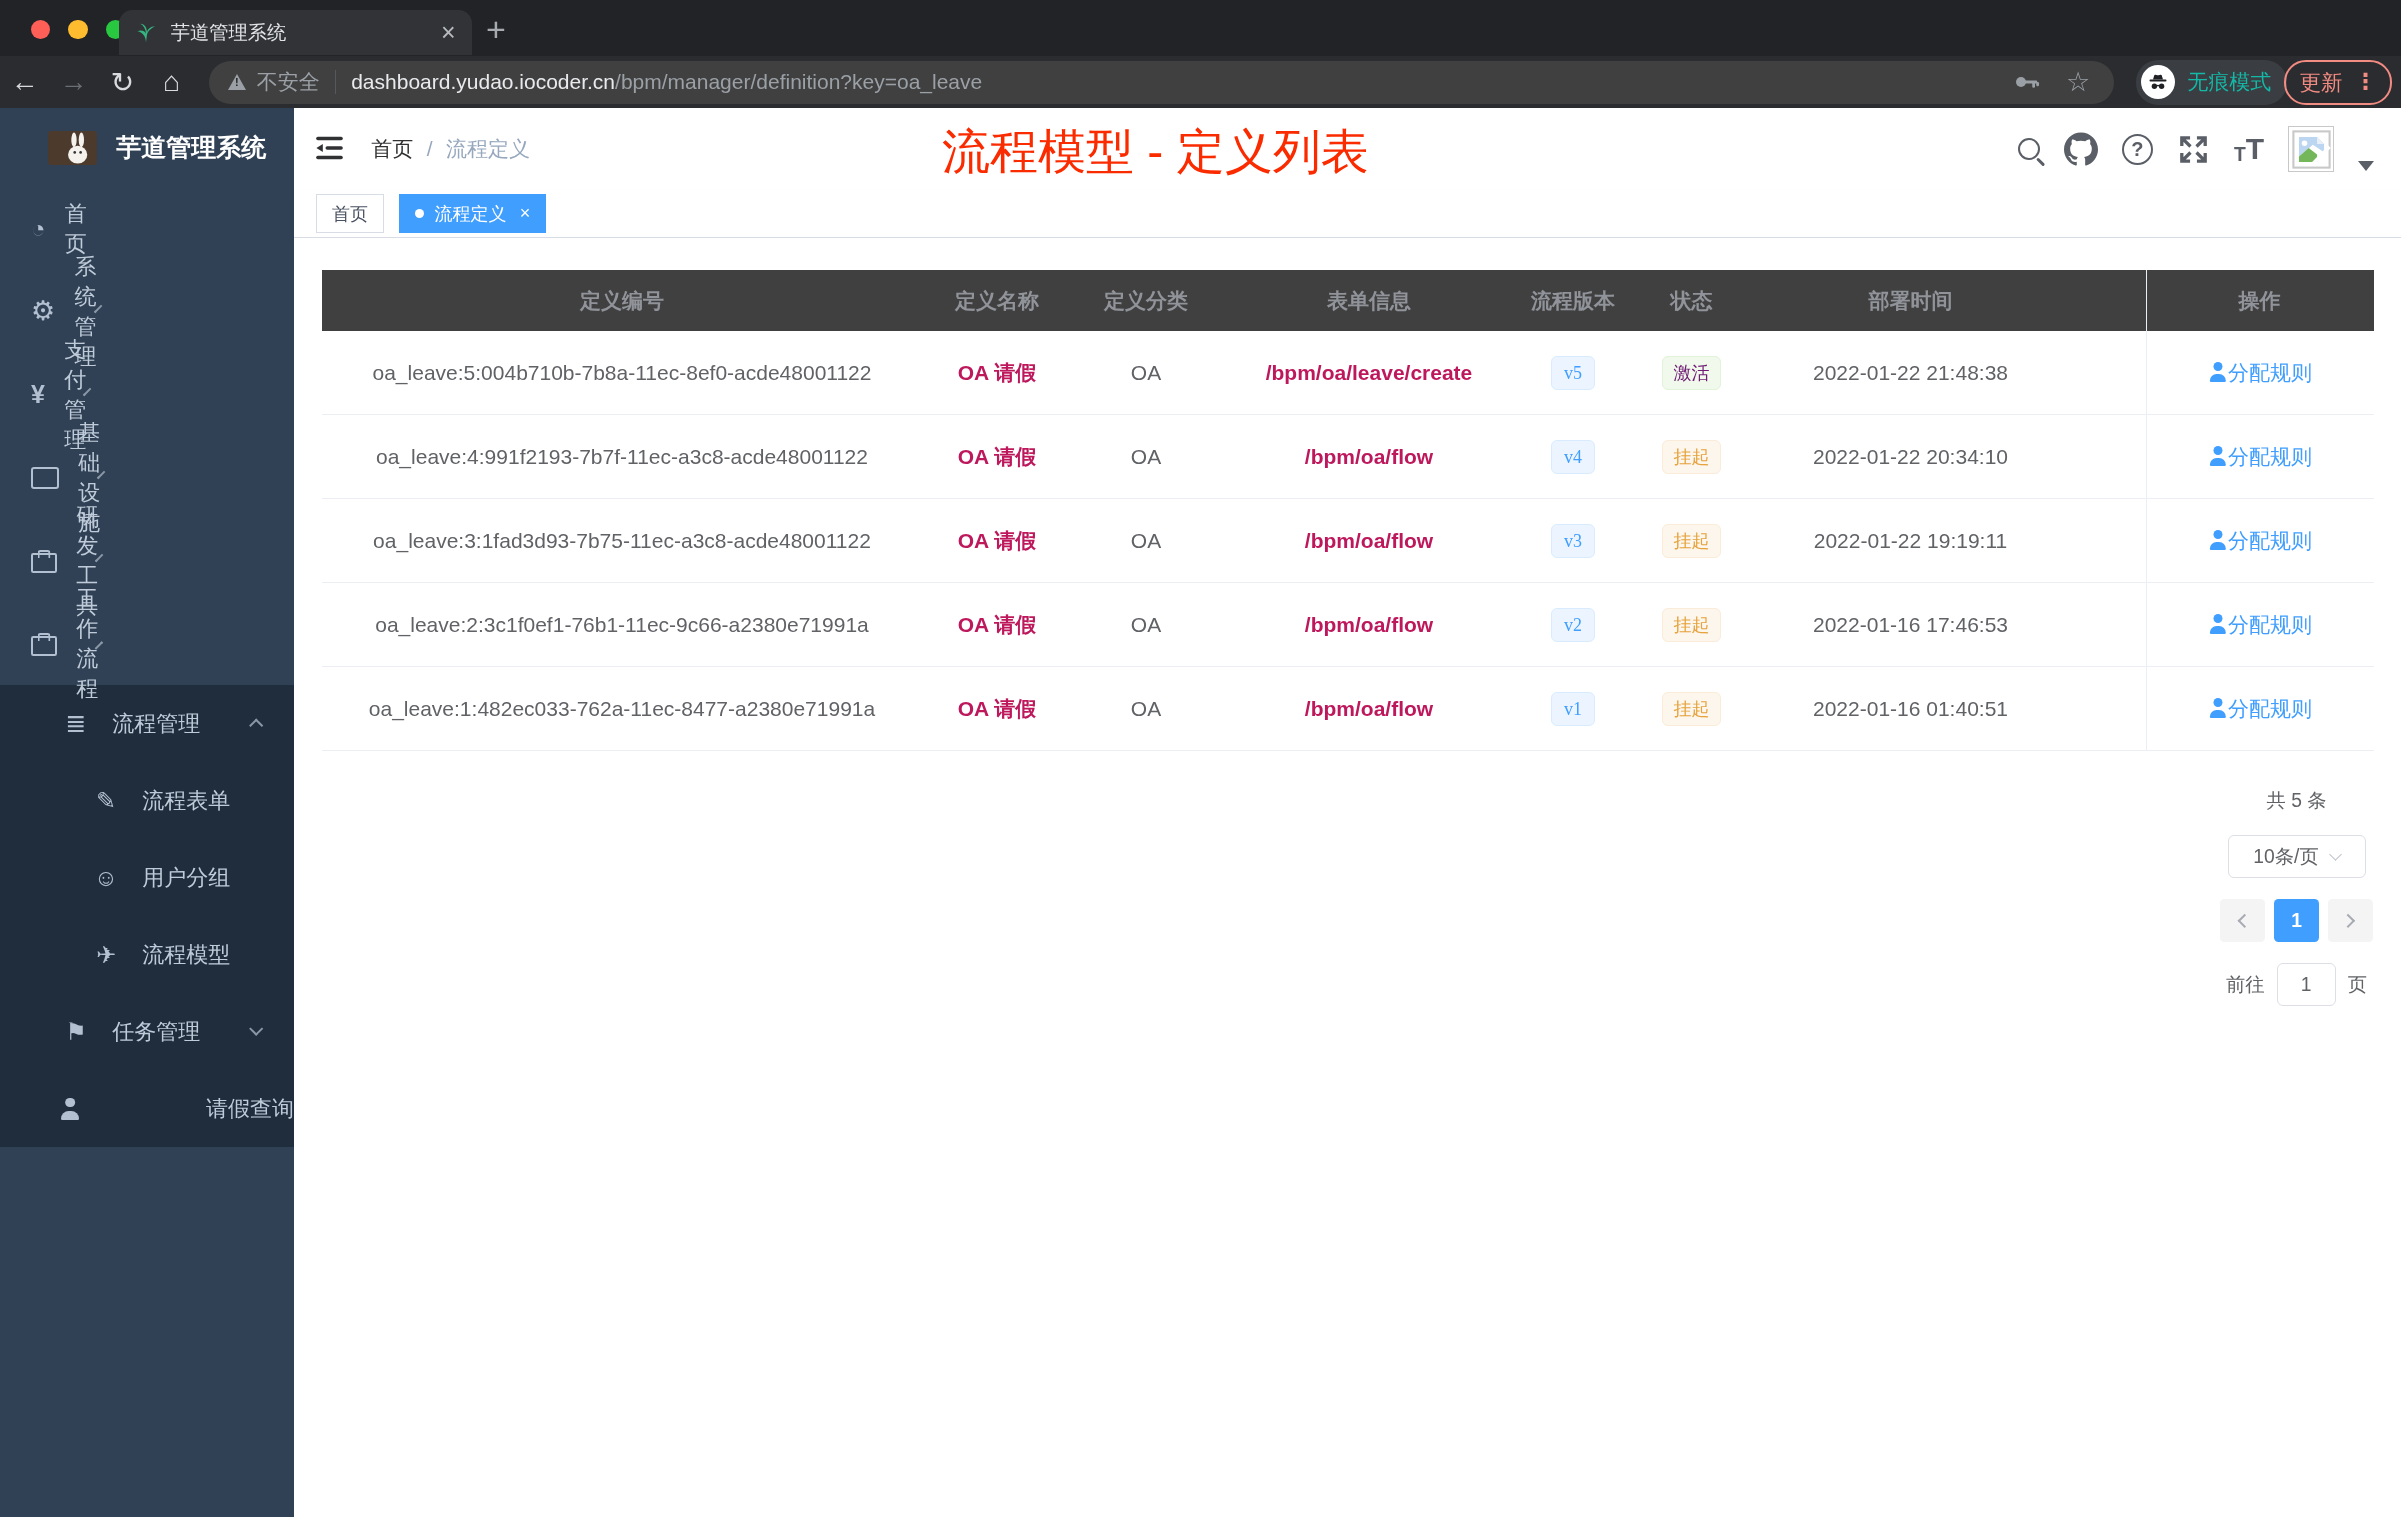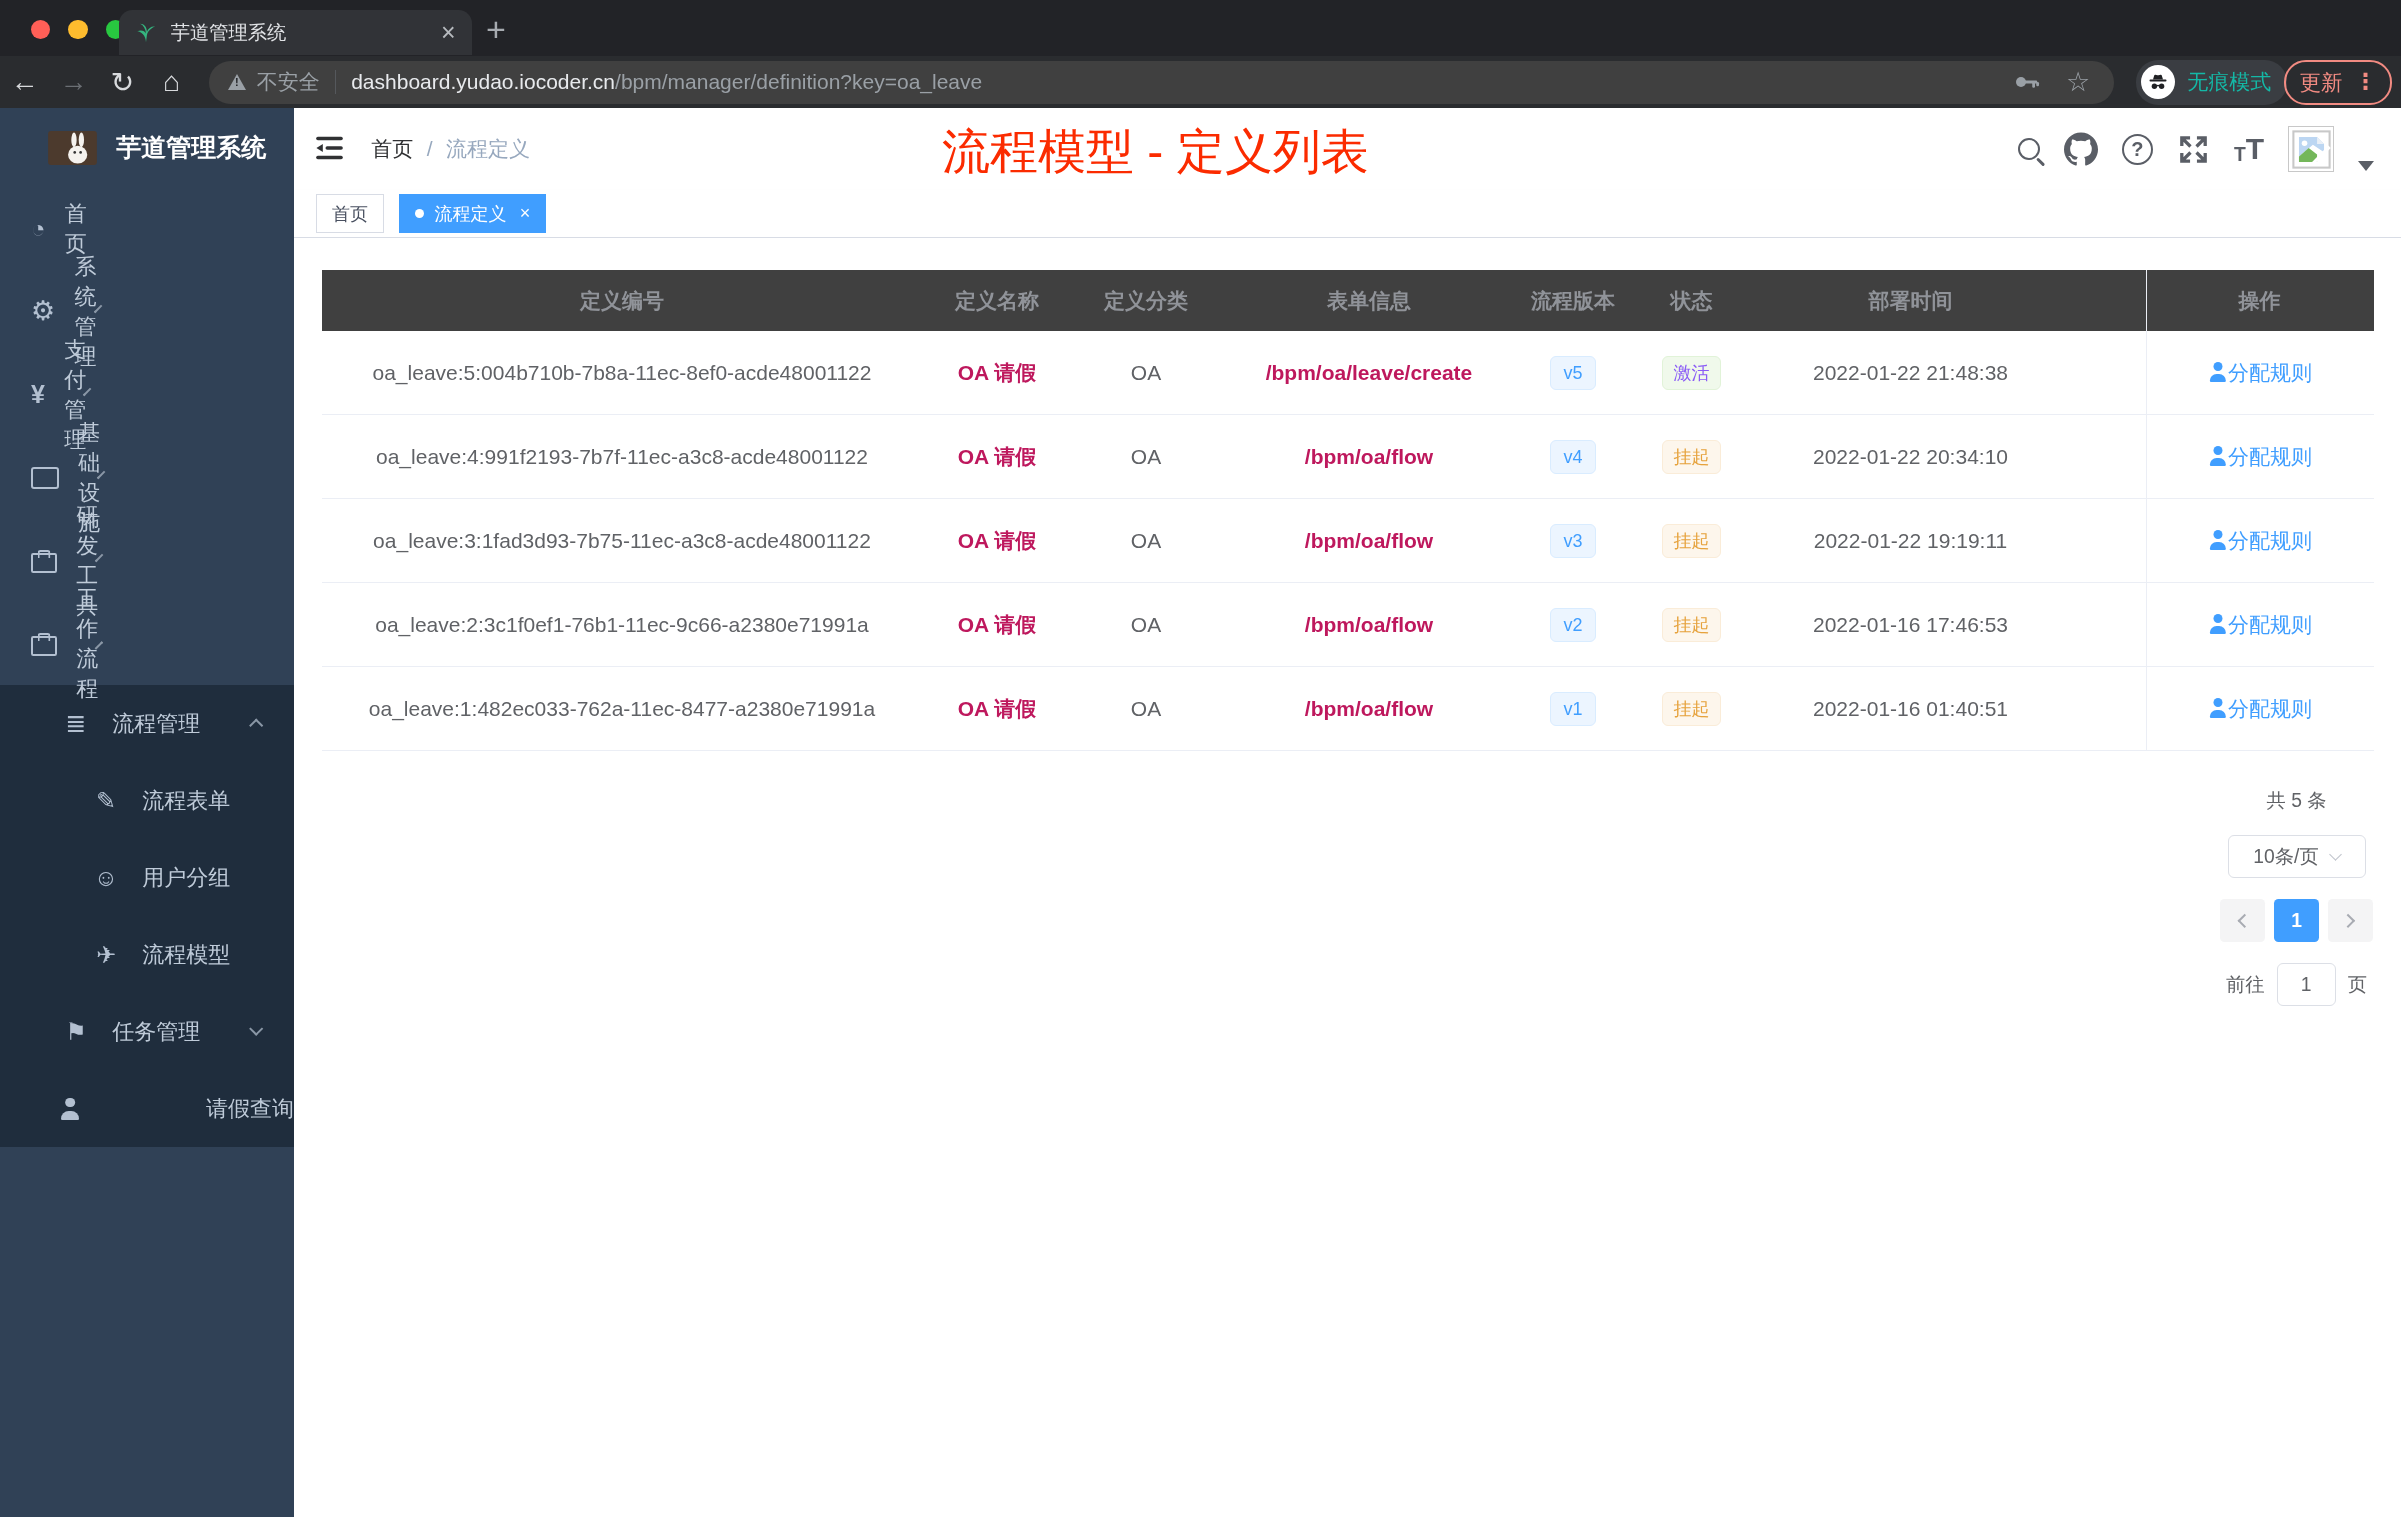--- a/index.html
+++ b/index.html
@@ -109,23 +109,23 @@
   .table { position:absolute; left:27.5px; top:32px; width:2052px; }
   .thead { display:flex; height:61px; background:#404040; align-items:stretch; }
   .th { font-size:21px; color:#909399; font-weight:bold; display:flex; align-items:center; justify-content:center; }
   .trow { display:flex; height:84px; background:#fff; border-bottom:0.7px solid #ebeef5; align-items:stretch; }
   .cell { font-size:21px; color:#606266; display:flex; align-items:center; justify-content:center; }
   .c1 { width:601px; } .c2 { width:149px; } .c3 { width:149px; } .c4 { width:297px; }
   .c5 { width:111px; } .c6 { width:126px; } .c7 { width:312px; } .cf { width:79px; }
   .c8 { width:227px; border-left:0.7px solid #ebeef5; }
   .link { color:#be185d;font-weight:bold; }
   .vbadge { background:#ecf5ff; border:0.7px solid #d9ecff; color:#409eff; border-radius:6px;
-            padding:0 12px; height:34px; line-height:33px; font-size:18px; }
+            padding:0 12px; height:34px; line-height:33px; font-size:18px;font-family:Liberation Serif, serif; }
   .sbadge { border-radius:6px; padding:0 10.4px; height:34px; line-height:33px; font-size:18px; }
-  .sbadge.success { background:#f0f9eb; border:0.7px solid #e1f3d8; color:#8b5cf6; }
+  .sbadge.success { background:#f0f9eb; border:0.7px solid #e1f3d8; color:#701a75; }
   .sbadge.warning { background:#fdf6ec; border:0.7px solid #faecd8; color:#e6a23c; }
   .action { display:flex; align-items:center; color:#409eff; font-size:21px; }
   .person-icon { position:relative; width:21px; height:21px; display:inline-block; }
   .person-icon::before { content:""; position:absolute; top:0; left:50%; transform:translateX(-50%); width:9px; height:9px; border-radius:50%; background:currentColor; }
   .person-icon::after { content:""; position:absolute; bottom:0.7px; left:50%; transform:translateX(-50%); width:16.3px; height:8.2px; border-radius:8.2px 8.2px 1.5px 1.5px; background:currentColor; }
 
   
   .pagination { position:absolute; top:549px; right:28px; display:flex; align-items:center; gap:21px;flex-direction:column; }
   .pg-total { font-size:19.3px; color:#606266; }
   .pg-select { width:138px; height:43px; border:0.7px solid #dcdfe6; border-radius:6px; display:flex;

